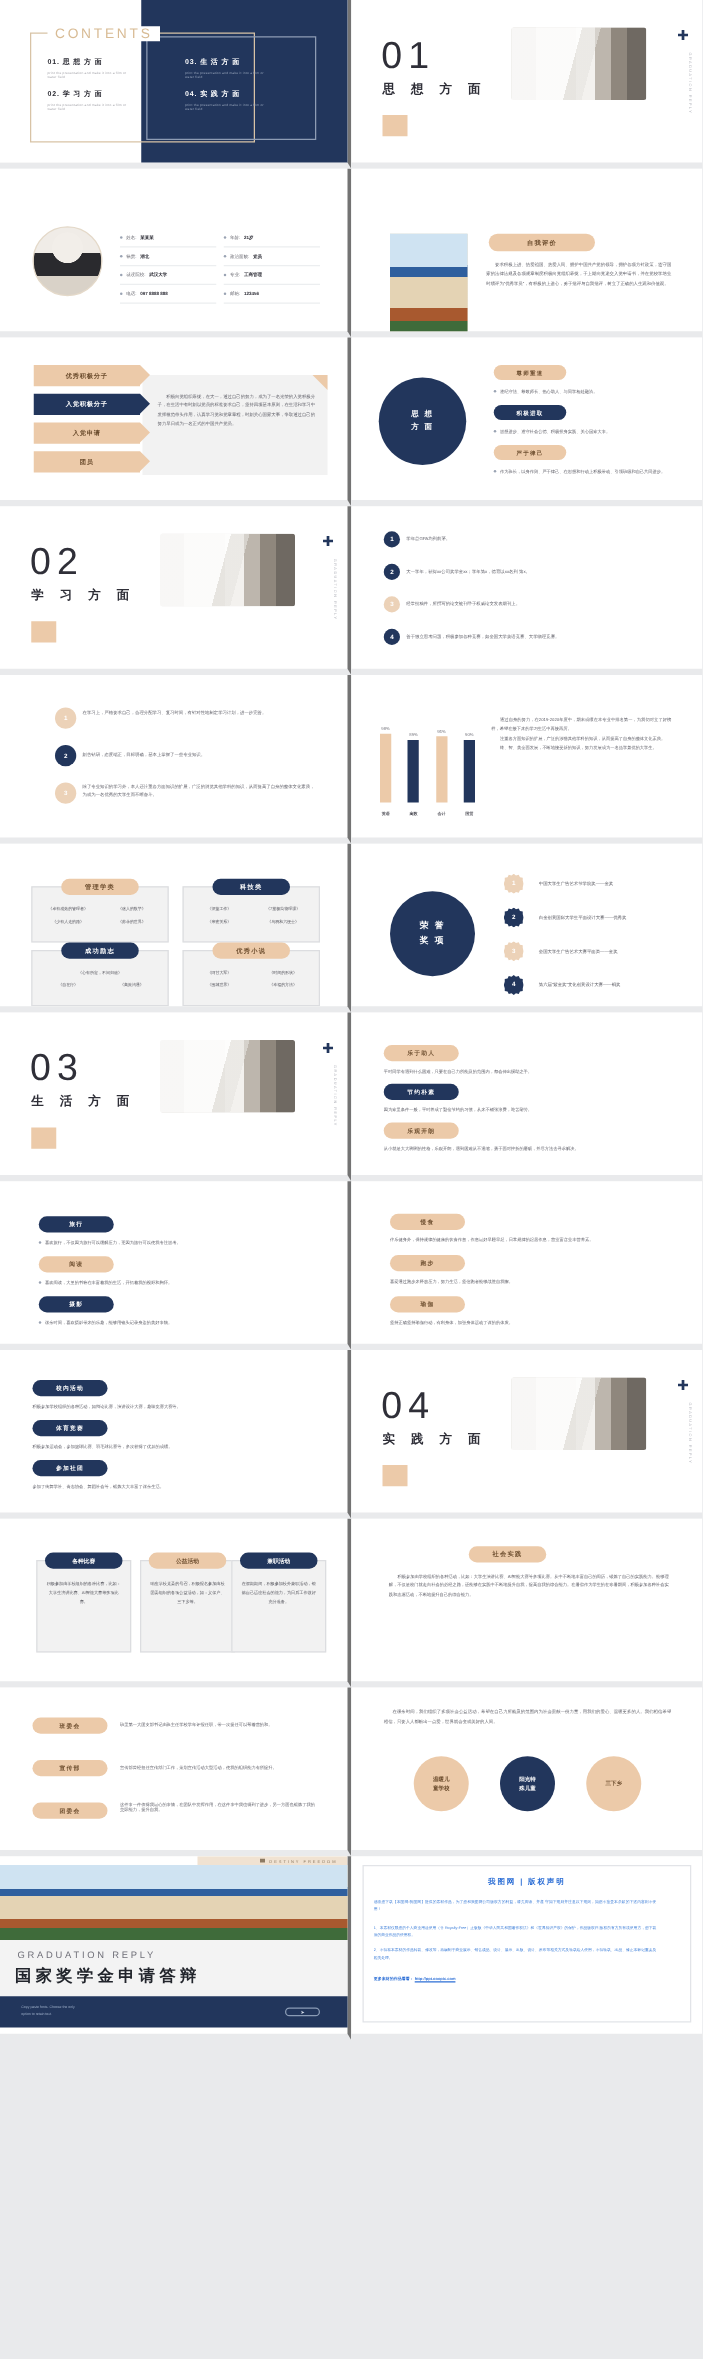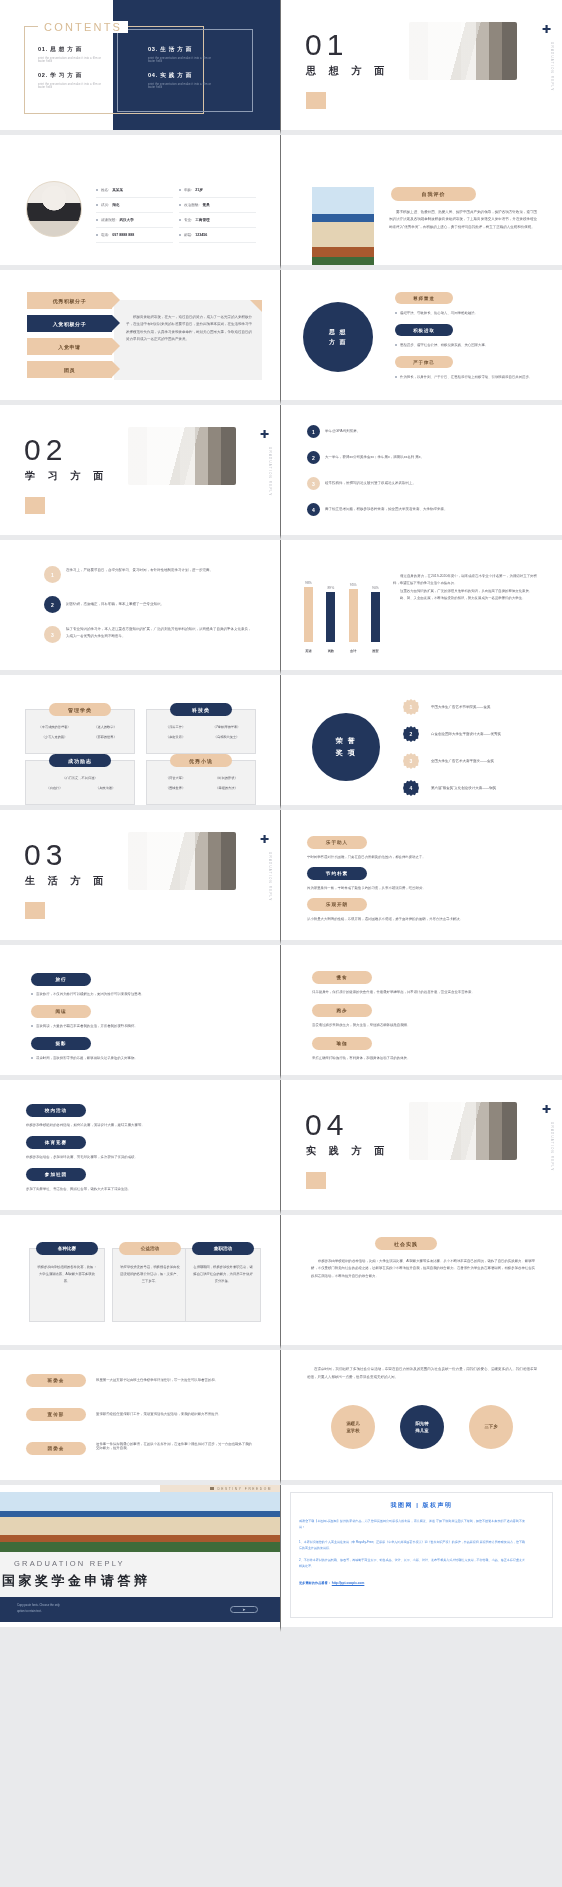--- a/index.html
+++ b/index.html
@@ -6,21 +6,21 @@
   body {
     width: 562px;
     background: #e9eaec;
     font-family: "Liberation Sans", "DejaVu Sans", sans-serif;
     -webkit-font-smoothing: antialiased;
   }
   .deck { width: 562px; display: flex; flex-wrap: wrap; }
   .slide {
     width: 281px; height: 135px;
     background: #fff;
-    border-right: 1px solid #737373;
+    border-right: 3px solid #737373;
     border-bottom: 5px solid #e9eaec;
     position: relative; overflow: hidden;
   }
   .slide:nth-child(even) { border-right: none; }
   .slide.tall { height: 147px; }
 
   
   
 
   
@@ -176,21 +176,21 @@
            display:flex; align-items:center; justify-content:center; text-align:center;
            font-size:4.4px; font-weight:bold; line-height:1.7; }
   .vol-c.tan { background:#eccaa9; color:#6a4b2c; }
   .vol-c.navy { background:#22365c; color:#fff; }
 
   
   .fc-img { position:absolute; left:0; top:7px; width:281px; height:60px; }
   .fc-band { position:absolute; left:0; top:67px; width:281px; height:45px; background:#f3f3f3; }
   .fc-en { position:absolute; left:14px; top:74px; font-size:7.5px; color:#6f6f78;
            letter-spacing:2.2px; }
-  .fc-zh { position:absolute; left:2px; top:87px; font-size:13px; font-weight:bold; color:#22252c;
+  .fc-zh { position:absolute; left:12px; top:87px; font-size:13px; font-weight:bold; color:#22252c;
            letter-spacing:3.5px; }
   .fc-foot { position:absolute; left:0; top:112px; width:281px; height:25px; background:#22365c; }
   .fc-foot-txt { position:absolute; left:17px; top:118px; font-size:2.8px; color:#9fb0c9; line-height:2.1; }
   .fc-btn { position:absolute; right:22px; top:121px; width:28px; height:7px; border:.5px solid #8a9bb5;
             border-radius:4px; display:flex; align-items:center; justify-content:center;
             font-size:4px; color:#cfd8e5; }
   .fc-tag { position:absolute; right:0; top:0; height:7px; width:120px; background:#f0e2d2;
             display:flex; align-items:center; justify-content:flex-end; gap:3px; padding-right:8px;
             font-size:3.2px; color:#8d7a63; letter-spacing:1.6px; }
   .fc-sq { width:4px; height:3px; background:#8d7a63; }

